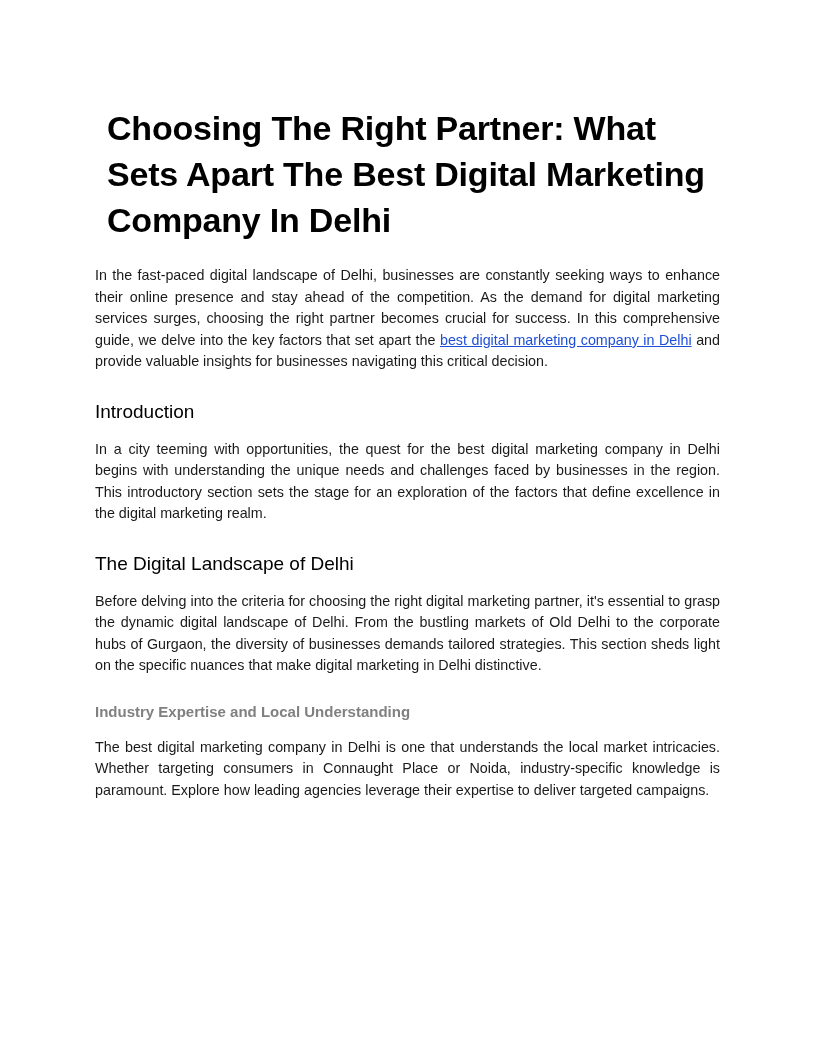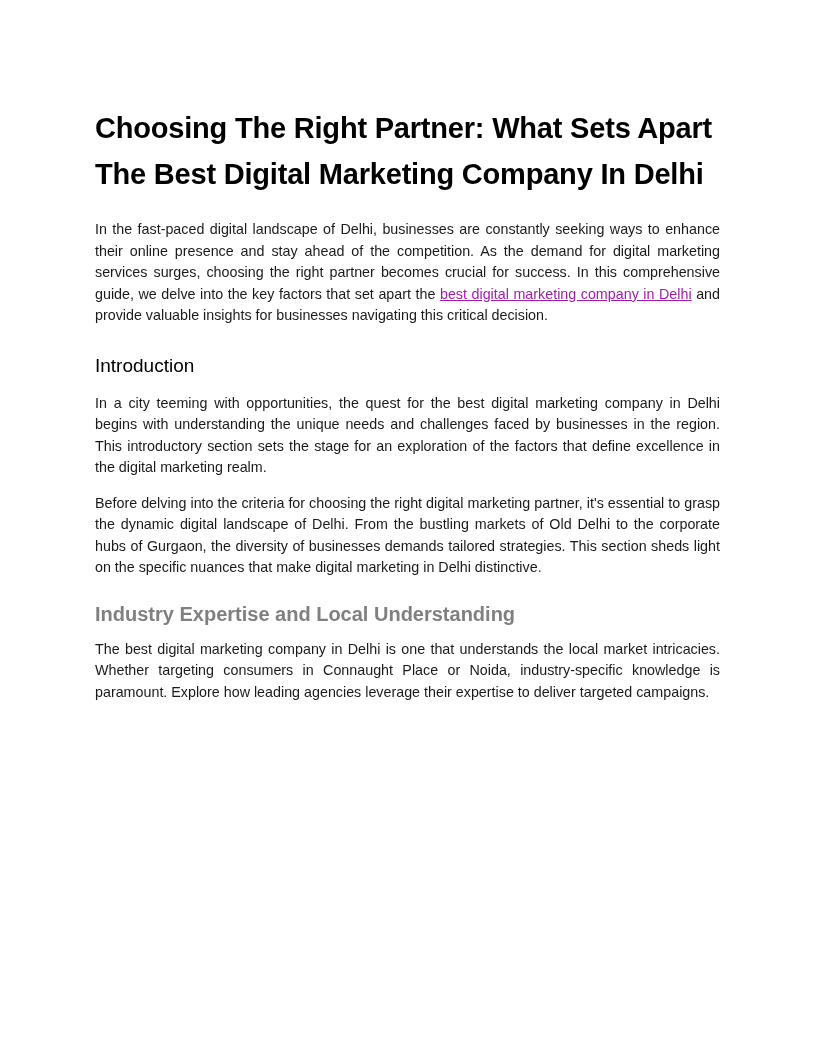--- a/index.html
+++ b/index.html
@@ -19,71 +19,72 @@
     box-sizing: border-box;
     overflow: hidden;
   }
   .content {
     position: absolute;
     left: 95px;
     top: 105px;
     width: 625px;
   }
   h1.doc-title {
-    font-size: 29px;
+    font-size: 34px;
     line-height: 46px;
     font-weight: bold;
     color: #000000;
-    margin: 0 0 22px 0;
+    margin: 0 0 22px 12px;
     letter-spacing: -0.2px;
   }
   h2.section-title {
     font-size: 19px;
     line-height: 26px;
     font-weight: normal;
     color: #000000;
     margin: 26px 0 14px 0;
   }
   h3.sub-title {
-    font-size: 20px;
+    font-size: 15px;
     line-height: 22px;
     font-weight: bold;
     color: #808080;
     margin: 24px 0 14px 0;
   }
   p.body-text {
     font-size: 14.3px;
     line-height: 21.5px;
     color: #1a1a1a;
     margin: 0 0 14px 0;
     text-align: justify;
   }
   p.body-text.last {
     margin-bottom: 6px;
   }
   a.inline-link {
-    color: #a21caf;
+    color: #1d4ed8;
     text-decoration: underline;
   }
   .lead-gap {
     margin-bottom: 18px;
   }
 </style>
 </head>
 <body>
 
 <div class="page">
   <div class="content">
 
     <h1 class="doc-title">Choosing The Right Partner: What Sets Apart The Best Digital Marketing Company In Delhi</h1>
 
     <p class="body-text lead-gap"><span>In the fast-paced digital landscape of Delhi, businesses are constantly seeking ways to enhance their online presence and stay ahead of the competition. As the demand for digital marketing services surges, choosing the right partner becomes crucial for success. In this comprehensive guide, we delve into the key factors that set apart the </span><a class="inline-link" href="#">best digital marketing company in Delhi</a><span> and provide valuable insights for businesses navigating this critical decision.</span></p>
 
     <h2 class="section-title">Introduction</h2>
     <p class="body-text">In a city teeming with opportunities, the quest for the best digital marketing company in Delhi begins with understanding the unique needs and challenges faced by businesses in the region. This introductory section sets the stage for an exploration of the factors that define excellence in the digital marketing realm.</p>
 
+    <h2 class="section-title">The Digital Landscape of Delhi</h2>
     <p class="body-text">Before delving into the criteria for choosing the right digital marketing partner, it's essential to grasp the dynamic digital landscape of Delhi. From the bustling markets of Old Delhi to the corporate hubs of Gurgaon, the diversity of businesses demands tailored strategies. This section sheds light on the specific nuances that make digital marketing in Delhi distinctive.</p>
 
     <h3 class="sub-title">Industry Expertise and Local Understanding</h3>
     <p class="body-text last">The best digital marketing company in Delhi is one that understands the local market intricacies. Whether targeting consumers in Connaught Place or Noida, industry-specific knowledge is paramount. Explore how leading agencies leverage their expertise to deliver targeted campaigns.</p>
 
   </div>
 </div>
 
 </body></html>

